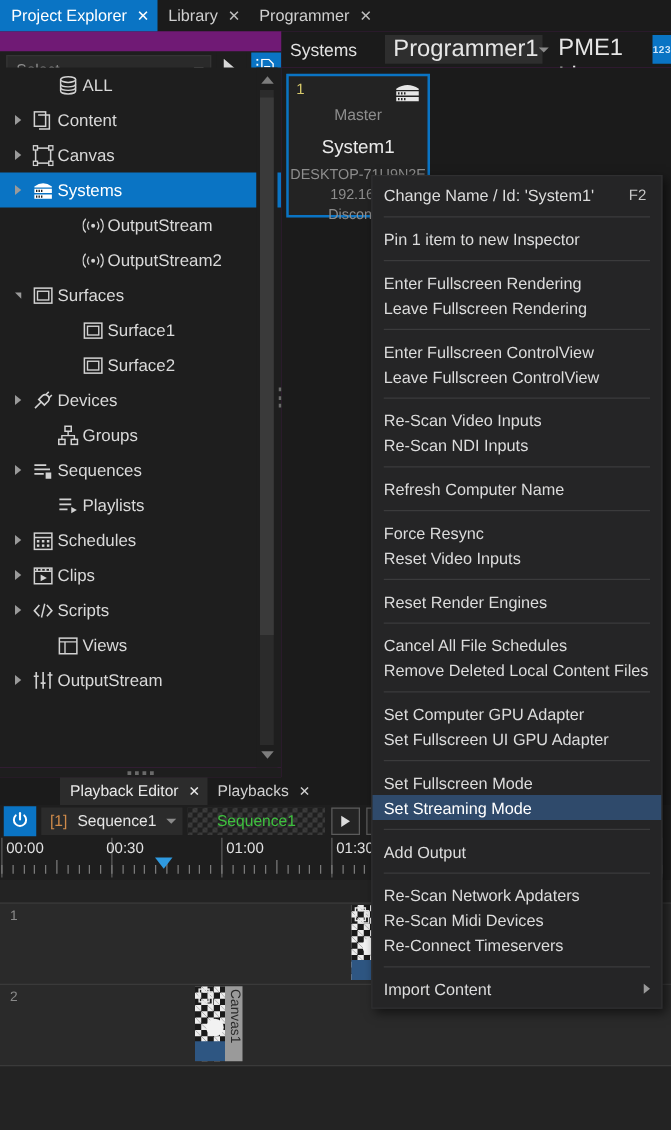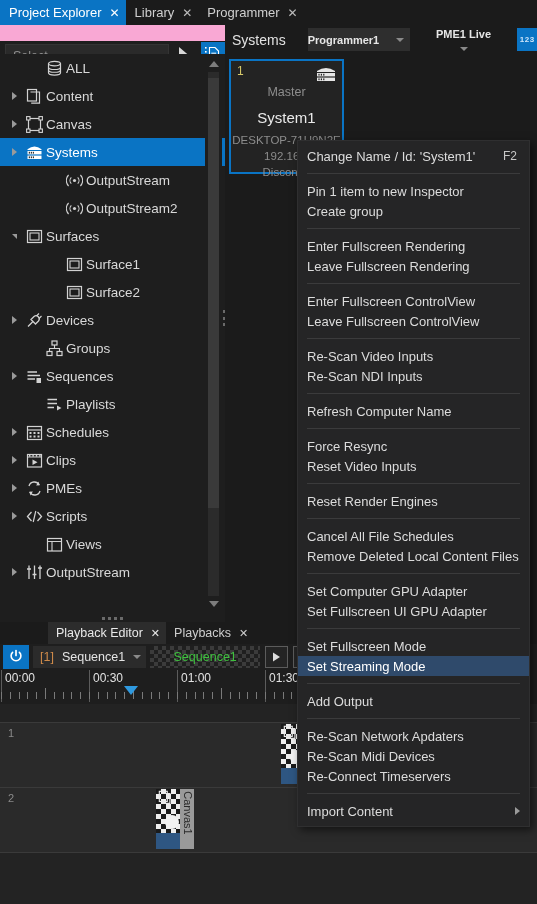--- a/index.html
+++ b/index.html
@@ -2,42 +2,42 @@
 <html><head>
 <meta charset="utf-8">
 <style>
   html,body{margin:0;padding:0;background:#1b1b1b;}
   body{
     width:537px;height:904px;overflow:hidden;position:relative;
     font-family:"Liberation Sans", sans-serif;
     font-size:13px;color:#d4d4d4;
     -webkit-font-smoothing:antialiased;
   }
-  .app{position:absolute;inset:0;background:#f9a8d4;}
+  .app{position:absolute;inset:0;background:#701a75;}
 
   
   .tabbar{position:absolute;left:0;top:0;width:537px;height:25px;background:#1b1b1b;display:flex;align-items:stretch;}
   .tab{display:flex;align-items:center;padding:0 6px 0 9px;font-size:13px;color:#cfcfcf;height:25px;}
   .tab.active{background:#0a74c4;color:#ffffff;}
   .tab .x{margin-left:8px;font-size:12px;opacity:.9;line-height:1;}
   .tab.active .x{opacity:1;}
 
   
   .ltoolbar{position:absolute;left:0;top:41px;width:225px;height:29px;background:#1e1e1e;display:flex;align-items:center;}
   .selectbox{margin-left:5px;width:155px;height:21px;background:#2a2a2a;border:1px solid #343434;
      display:flex;align-items:center;justify-content:space-between;padding:0 5px 0 7px;color:#8f8f8f;font-size:12.5px;}
   .caretdn{width:0;height:0;border-left:4px solid transparent;border-right:4px solid transparent;border-top:4px solid #8a8a8a;}
   .tbtn{width:25px;height:27px;display:flex;align-items:center;justify-content:center;margin-left:4px;background:#1e1e1e;}
   .tbtn.sel{background:#0a74c4;}
 
   
   .rtoolbar{position:absolute;left:225px;top:25px;width:312px;height:29px;background:#1b1b1b;display:flex;align-items:center;}
   .rt-title{margin-left:7px;font-size:14px;color:#e2e2e2;}
-  .combo{height:23px;background:#2e2e2e;display:flex;align-items:center;justify-content:space-between;padding:0 6px 0 0;
-    font-size:11px;color:#e6e6e6;font-weight:bold;}
+  .combo{height:23px;background:#2e2e2e;display:flex;align-items:center;justify-content:space-between;padding:0 6px 0 7px;
+    font-size:19px;color:#e6e6e6;}
   .combo.flat{background:transparent;flex-direction:column;}
   .badge123{width:23px;height:23px;background:#0a74c4;color:#cfe6fa;font-size:8px;font-weight:bold;
     display:flex;align-items:center;justify-content:center;letter-spacing:.5px;}
 
   
   .treepanel{position:absolute;left:0;top:54px;width:225px;height:560px;background:#1e1e1e;overflow:hidden;}
   .trow{position:relative;height:28px;display:flex;align-items:center;color:#d9d9d9;font-size:13.5px;}
   .trow.sel{background:#0a74c4;color:#fff;}
   .exp{width:16px;display:flex;align-items:center;justify-content:center;}
   .arrow-r{width:0;height:0;border-top:4px solid transparent;border-bottom:4px solid transparent;border-left:5px solid #9a9a9a;}
@@ -384,35 +384,20 @@
             <rect x="1.5" y="2.5" width="14" height="12.5" fill="none" stroke="#d2d2d2" stroke-width="1.2"></rect>
             <path d="M1.5 5 H15.5" stroke="#d2d2d2" stroke-width="1"></path>
             <rect x="3" y="2.9" width="1.4" height="1.8" fill="#d2d2d2"></rect>
             <rect x="6.4" y="2.9" width="1.4" height="1.8" fill="#d2d2d2"></rect>
             <rect x="9.8" y="2.9" width="1.4" height="1.8" fill="#d2d2d2"></rect>
             <rect x="13.2" y="2.9" width="1.4" height="1.8" fill="#d2d2d2"></rect>
             <path d="M6.5 7.5 L11.5 10.3 L6.5 13 Z" fill="#d2d2d2"></path>
           </svg>
         </span>
         <span class="tlabel">Clips</span>
-      </div>
-      <div class="trow">
-        <span style="display:inline-block;width:6px"></span>
-        <span class="exp">
-          <span class="arrow-r"></span>
-        </span>
-        <span class="ticon">
-          <svg width="17" height="17" viewBox="0 0 17 17">
-            <path d="M3 6 A5.5 5.5 0 0 1 13.2 5" fill="none" stroke="#d2d2d2" stroke-width="1.3"></path>
-            <path d="M14 11 A5.5 5.5 0 0 1 3.8 12" fill="none" stroke="#d2d2d2" stroke-width="1.3"></path>
-            <path d="M12.4 1.5 L13.8 5.2 L10.2 5.6 Z" fill="#d2d2d2"></path>
-            <path d="M4.6 15.5 L3.2 11.8 L6.8 11.4 Z" fill="#d2d2d2"></path>
-          </svg>
-        </span>
-        <span class="tlabel">PMEs</span>
       </div>
       <div class="trow">
         <span style="display:inline-block;width:6px"></span>
         <span class="exp">
           <span class="arrow-r"></span>
         </span>
         <span class="ticon">
           <svg width="17" height="17" viewBox="0 0 17 17">
             <path d="M5.5 4 L1.5 8.5 L5.5 13" fill="none" stroke="#d2d2d2" stroke-width="1.3"></path>
             <path d="M11.5 4 L15.5 8.5 L11.5 13" fill="none" stroke="#d2d2d2" stroke-width="1.3"></path>
@@ -540,21 +525,21 @@
 
     <div class="ruler" id="ruler">
         <div class="maj" style="left: 1px;"></div>
         <div class="maj" style="left: 89px;"></div>
         <div class="maj" style="left: 177px;"></div>
         <div class="maj" style="left: 265px;"></div>
         <div class="maj" style="left: 353px;"></div>
         <div class="maj" style="left: 441px;"></div>
         <div class="maj" style="left: 529px;"></div>
         <div class="lbl" style="left: 1px;">00:00</div>
-        <div class="lbl" style="left: 89px;">00:30</div>
+        <div class="lbl" style="left: 81px;">00:30</div>
         <div class="lbl" style="left: 177px;">01:00</div>
         <div class="lbl" style="left: 265px;">01:30</div>
         <div class="tk" style="left: 1px; height: 7px;"></div>
         <div class="tk" style="left: 10px; height: 7px;"></div>
         <div class="tk" style="left: 19px; height: 7px;"></div>
         <div class="tk" style="left: 27px; height: 7px;"></div>
         <div class="tk" style="left: 36px; height: 7px;"></div>
         <div class="tk" style="left: 45px; height: 11px;"></div>
         <div class="tk" style="left: 54px; height: 7px;"></div>
         <div class="tk" style="left: 63px; height: 7px;"></div>
@@ -649,23 +634,20 @@
 
   <div class="ctxmenu" id="ctxmenu">
       <div class="mi">
         <span>Change Name / Id: 'System1'</span>
         <span class="sc">F2</span>
       </div>
       <div class="msep"></div>
       <div class="mi">
         <span>Pin 1 item to new Inspector</span>
       </div>
-      <div class="mi">
-        <span>Create group</span>
-      </div>
       <div class="msep"></div>
       <div class="mi">
         <span>Enter Fullscreen Rendering</span>
       </div>
       <div class="mi">
         <span>Leave Fullscreen Rendering</span>
       </div>
       <div class="msep"></div>
       <div class="mi">
         <span>Enter Fullscreen ControlView</span>

